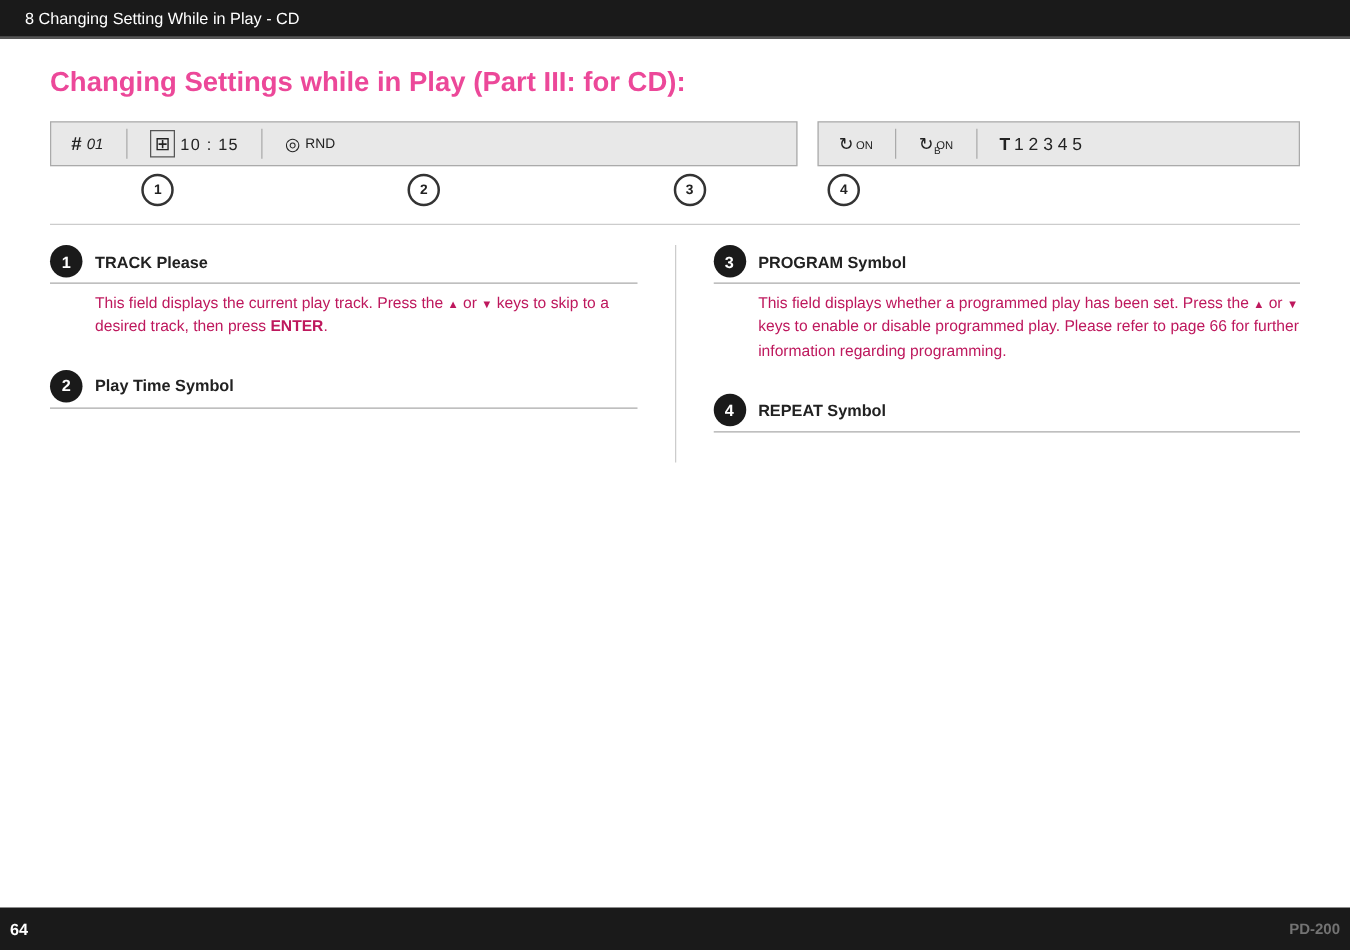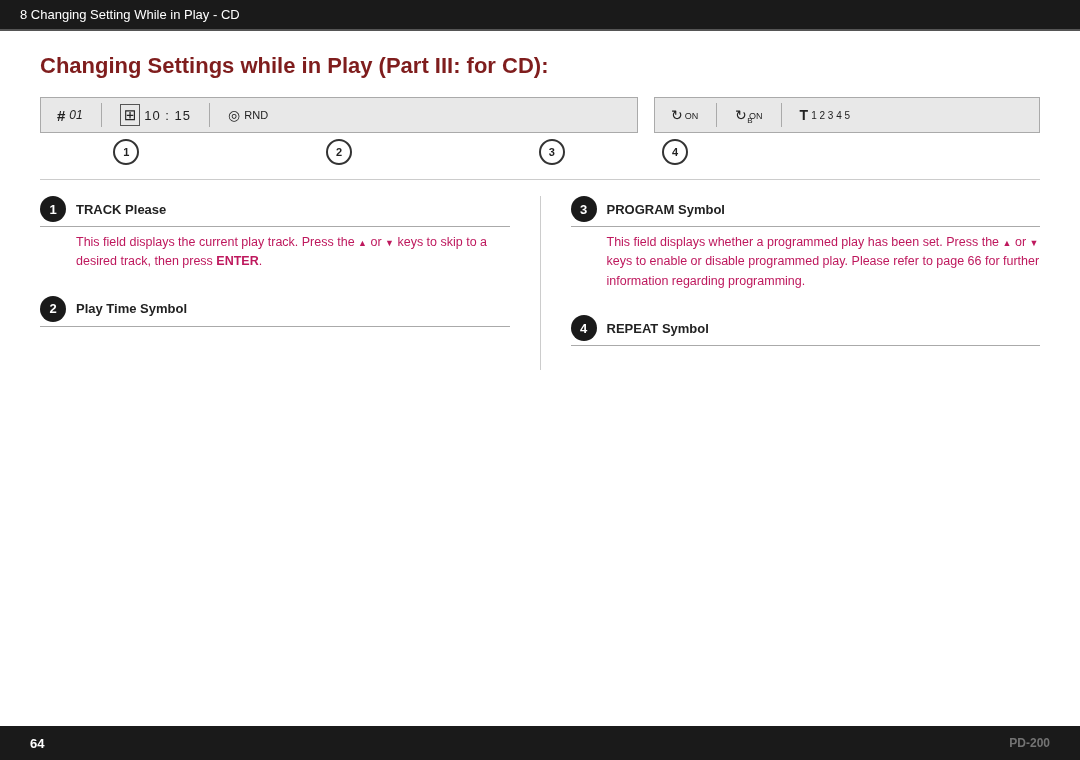--- a/index.html
+++ b/index.html
@@ -25,21 +25,21 @@
 
     
     .main-content {
       padding: 22px 40px 10px 40px;
     }
 
     .page-title {
       font-size: 22px;
       font-weight: bold;
       margin-bottom: 18px;
-      color: #7f1d1d;
+      color: #ec4899;
     }
 
     .display-panel {
       border: 1.5px solid #aaa;
       background: #e8e8e8;
       padding: 4px 10px;
       display: flex;
       align-items: center;
       gap: 10px;
       font-size: 12px;
@@ -146,21 +146,21 @@
     .footer {
       position: absolute;
       bottom: 0;
       left: 0;
       right: 0;
       height: 34px;
       background: #1a1a1a;
       display: flex;
       align-items: center;
       justify-content: space-between;
-      padding: 0 30px;
+      padding: 0 8px;
       color: #fff;
       font-size: 13px;
       font-weight: bold;
     }
 
     .footer-page {
       color: #fff;
     }
 
     .footer-model {
@@ -203,21 +203,21 @@
       align-items: center;
     }
 
     .panel-on-label {
       font-size: 10px;
     }
 
     .track-num-row {
       display: flex;
       gap: 5px;
-      font-size: 10px;
+      font-size: 14px;
     }
 
     .panels-group {
       display: flex;
       gap: 16px;
       align-items: flex-start;
     }
 
     .panel-with-markers {
       display: flex;

